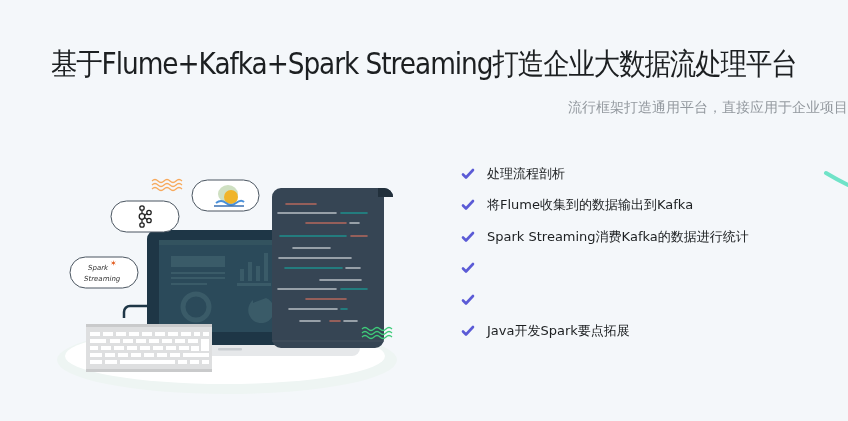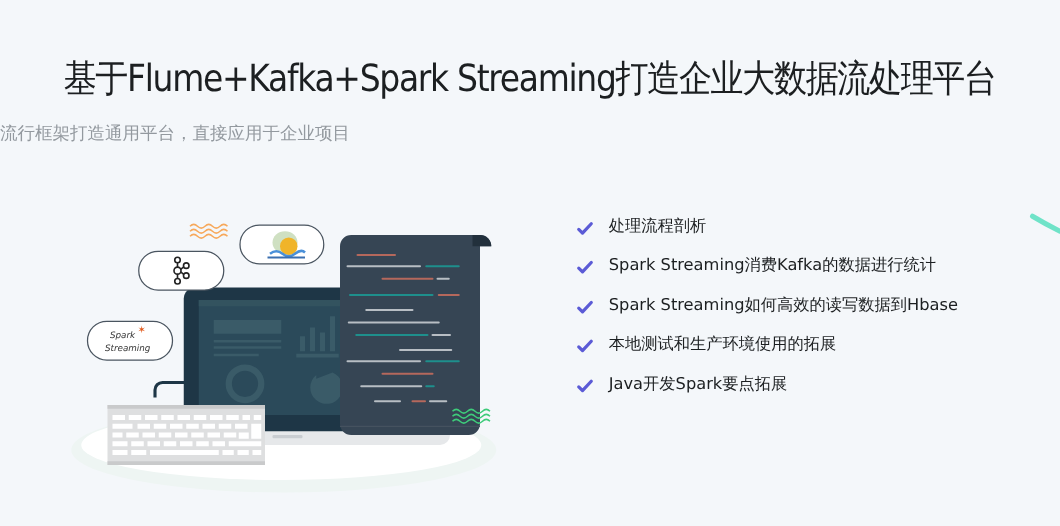--- a/index.html
+++ b/index.html
@@ -15,31 +15,31 @@
     font-family: "DejaVu Sans", sans-serif;
     font-size: 30px; line-height: 40px;
     color: #1c1f21;
     letter-spacing: -1.2px;
     transform: scaleX(0.88);
     transform-origin: 422px 0;
     white-space: nowrap;
   }
   .subtitle {
     position: absolute; left: 0; top: 97px; width: 848px;
-    text-align: left;
+    text-align: right;
     font-size: 14px; line-height: 20px;
     color: #93999f;
   }
   .features {
     position: absolute; left: 461px; top: 158px;
     list-style: none;
   }
   .features li {
     height: 31.5px;
-    display: flex; align-items: flex-end;
+    display: flex; align-items: center;
     font-size: 13px; color: #1c1f21;
     white-space: nowrap;
   }
   .features .check {
     width: 14px; height: 14px; margin-right: 12px; flex: none;
   }
   .illus { position: absolute; left: 0; top: 0; width: 848px; height: 421px; pointer-events: none; }
   .illus * { pointer-events: auto; }
   .deco-arc { position: absolute; right: 0; top: 165px; }
 </style>
@@ -214,33 +214,37 @@
   <li>
     <svg class="check" viewBox="0 0 14 14">
         <path d="M2 7.5 l3 3 l7 -7.5" fill="none" stroke="#5b5bd6" stroke-width="2.6" stroke-linecap="round" stroke-linejoin="round"></path>
       </svg>
     <span>处理流程剖析</span>
   </li>
   <li>
     <svg class="check" viewBox="0 0 14 14">
         <path d="M2 7.5 l3 3 l7 -7.5" fill="none" stroke="#5b5bd6" stroke-width="2.6" stroke-linecap="round" stroke-linejoin="round"></path>
       </svg>
+    <span>将Flume收集到的数据输出到Kafka</span>
+  </li>
+  <li>
+    <svg class="check" viewBox="0 0 14 14">
+        <path d="M2 7.5 l3 3 l7 -7.5" fill="none" stroke="#5b5bd6" stroke-width="2.6" stroke-linecap="round" stroke-linejoin="round"></path>
+      </svg>
     <span>Spark Streaming消费Kafka的数据进行统计</span>
   </li>
   <li>
     <svg class="check" viewBox="0 0 14 14">
         <path d="M2 7.5 l3 3 l7 -7.5" fill="none" stroke="#5b5bd6" stroke-width="2.6" stroke-linecap="round" stroke-linejoin="round"></path>
       </svg>
-    <span>Spark Streaming如何高效的读写数据到Hbase</span>
-  </li>
-  <li>
-    <svg class="check" viewBox="0 0 14 14">
-        <path d="M2 7.5 l3 3 l7 -7.5" fill="none" stroke="#5b5bd6" stroke-width="2.6" stroke-linecap="round" stroke-linejoin="round"></path>
-      </svg>
-    <span>本地测试和生产环境使用的拓展</span>
+  </li>
+  <li>
+    <svg class="check" viewBox="0 0 14 14">
+        <path d="M2 7.5 l3 3 l7 -7.5" fill="none" stroke="#5b5bd6" stroke-width="2.6" stroke-linecap="round" stroke-linejoin="round"></path>
+      </svg>
   </li>
   <li>
     <svg class="check" viewBox="0 0 14 14">
         <path d="M2 7.5 l3 3 l7 -7.5" fill="none" stroke="#5b5bd6" stroke-width="2.6" stroke-linecap="round" stroke-linejoin="round"></path>
       </svg>
     <span>Java开发Spark要点拓展</span>
   </li>
 </ul>
 
 </body></html>

